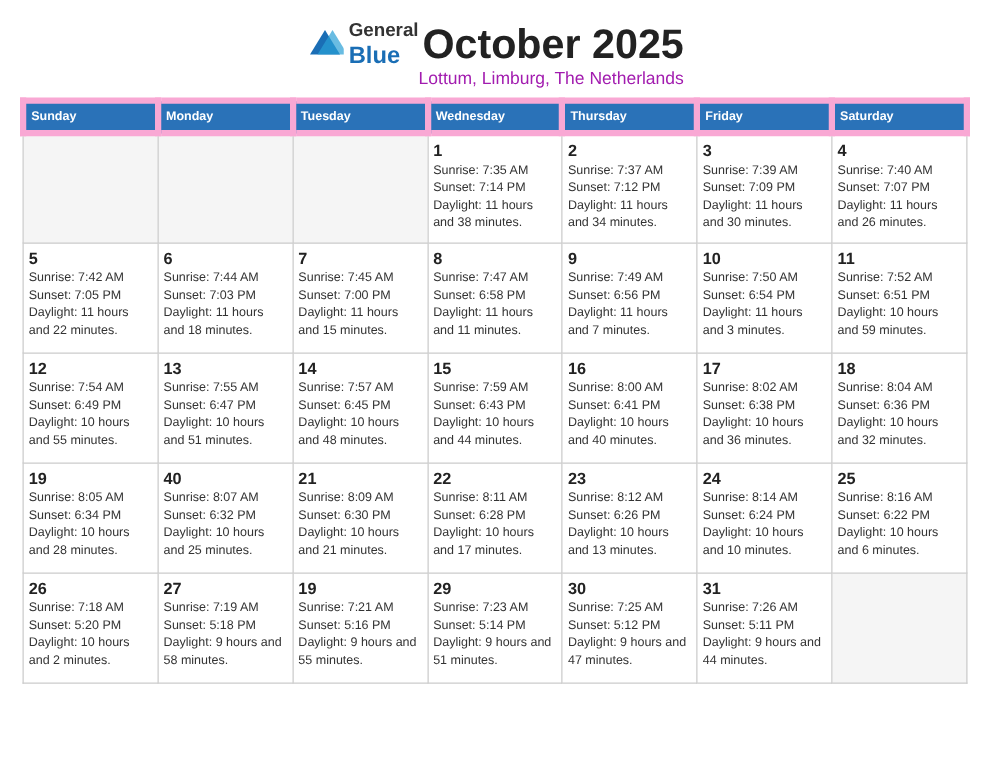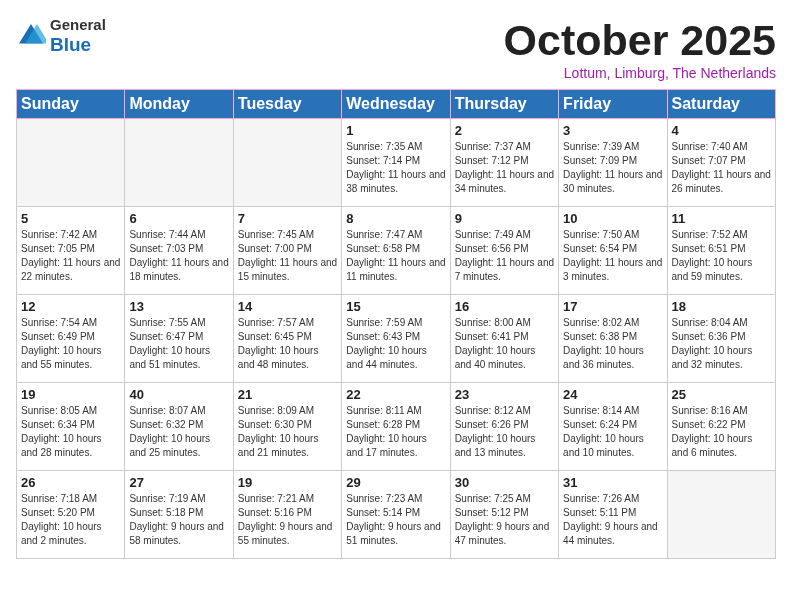--- a/index.html
+++ b/index.html
@@ -5,21 +5,21 @@
     * { box-sizing: border-box; margin: 0; padding: 0; }
     body {
       font-family: Arial, sans-serif;
       background: #fff;
       width: 792px;
       min-height: 612px;
       padding: 16px;
     }
     .header {
       display: flex;
-      justify-content: space-between;
+      justify-content: center;
       align-items: flex-start;
       margin-bottom: 8px;
     }
     .logo {
       display: flex;
       align-items: center;
       gap: 4px;
     }
     .logo-text {
       display: flex;
@@ -37,41 +37,41 @@
       color: #1a6eb5;
     }
     .logo-icon {
       width: 30px;
       height: 30px;
     }
     .title-block {
       text-align: right;
     }
     .month-title {
-      font-size: 43px;
+      font-size: 33px;
       font-weight: bold;
       color: #222;
     }
     .location {
       font-size: 14px;
       color: #a21caf;
     }
     .calendar {
       width: 100%;
       border-collapse: collapse;
       table-layout: fixed;
     }
     .calendar th {
       background: #2a72b8;
       color: #fff;
-      font-size: 16px;
+      font-size: 10px;
       font-weight: bold;
       padding: 5px 4px;
       text-align: left;
-      border: 1px solid #f9a8d4;
+      border: 5px solid #f9a8d4;
     }
     .calendar td {
       border: 1px solid #ccc;
       vertical-align: top;
       padding: 4px;
       font-size: 10px;
       color: #333;
       height: 88px;
       background: #fff;
     }

